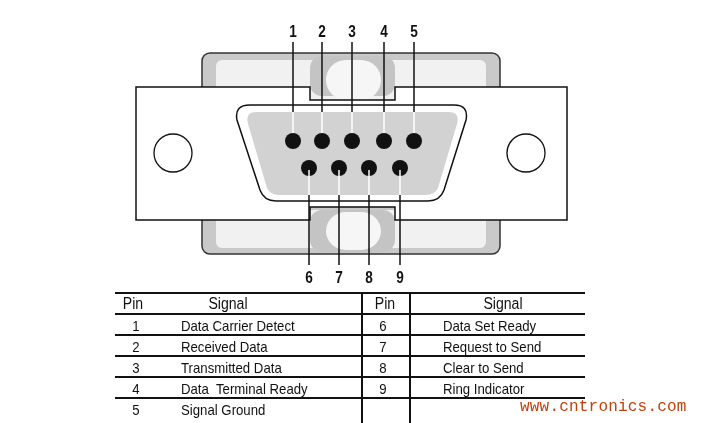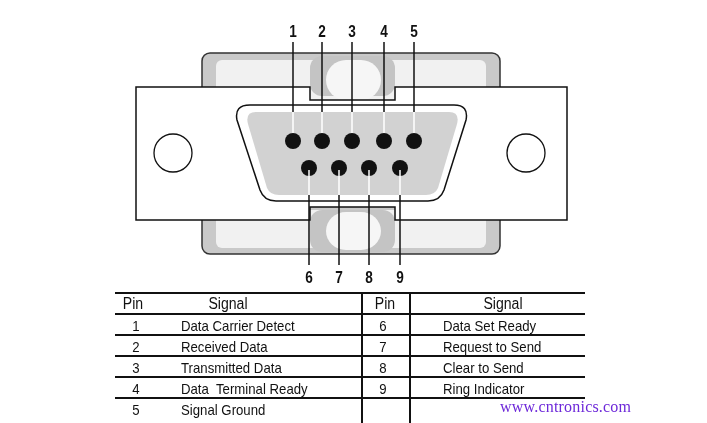--- a/index.html
+++ b/index.html
@@ -5,21 +5,21 @@
     html, body { margin: 0; padding: 0; background: #ffffff; }
     body { width: 707px; height: 423px; position: relative; overflow: hidden; font-family: "Liberation Sans", sans-serif; }
     #diagram { position: absolute; left: 0; top: 0; width: 707px; height: 290px; }
     .pin-label { position: absolute; font-family: "Liberation Sans", sans-serif; font-weight: bold; font-size: 16px; color: #111; transform: translateX(-50%) scaleX(0.85); line-height: 1; }
     #pin-table { position: absolute; left: 115px; top: 292px; width: 470px; }
     .hline { position: absolute; left: 0; width: 470px; height: 2px; background: #111; }
     .vline { position: absolute; width: 2px; background: #111; }
     .cell { position: absolute; font-family: "Liberation Sans", sans-serif; font-size: 15px; color: #111; line-height: 1; white-space: nowrap; transform-origin: left top; transform: scaleX(0.88); }
     .cell.center { transform: translateX(-50%) scaleX(0.88); transform-origin: center top; }
     .hdr { font-weight: normal; font-size: 16px; }
-    #watermark { position: absolute; left: 500px; top: 398px; font-family: Liberation Serif, serif; font-size: 16px; color: #6d28d9; letter-spacing: 0.2px; }
+    #watermark { position: absolute; left: 520px; top: 398px; font-family: Liberation Mono, monospace; font-size: 16px; color: #c2410c; letter-spacing: 0.2px; }
   </style>
 </head>
 <body>
 
 <div id="diagram">
   <svg width="707" height="290" viewBox="0 0 707 290">
 
     <g>
       <rect x="202" y="53" width="298" height="50" rx="8" fill="#c9c9c9" stroke="#333" stroke-width="1.5"></rect>
       <rect x="216" y="60" width="270" height="40" rx="6" fill="#f1f1f1"></rect>

